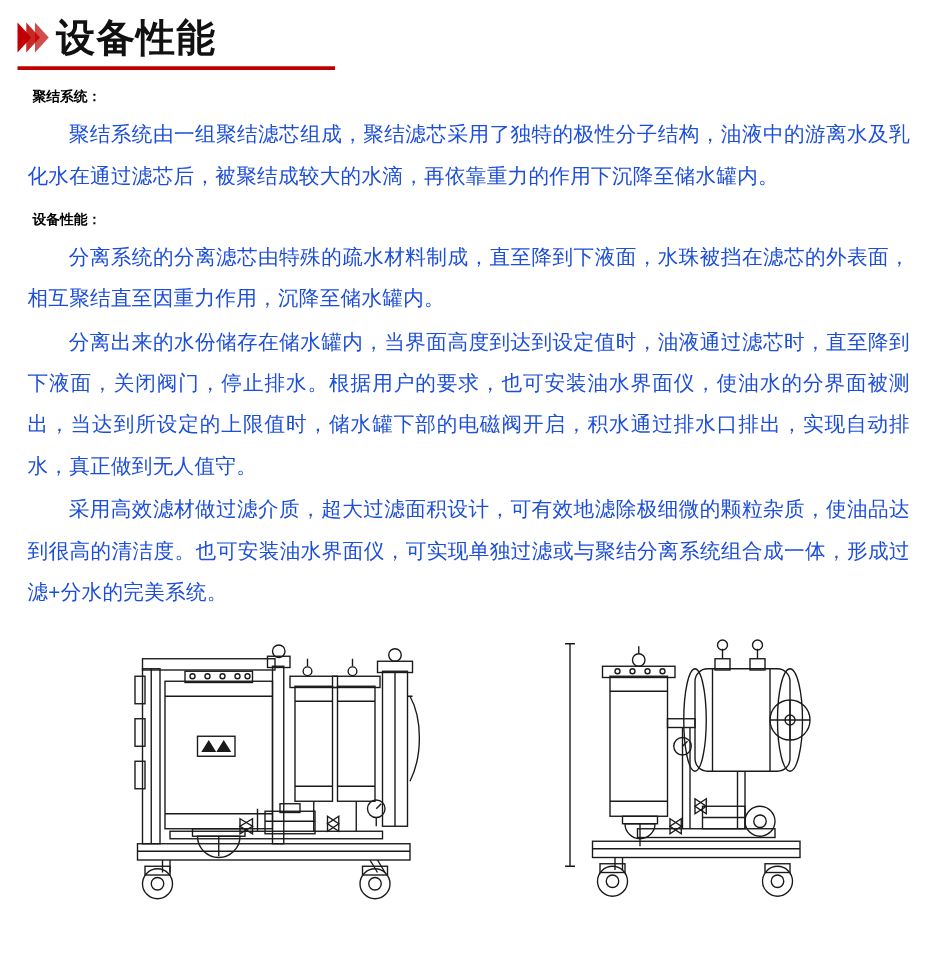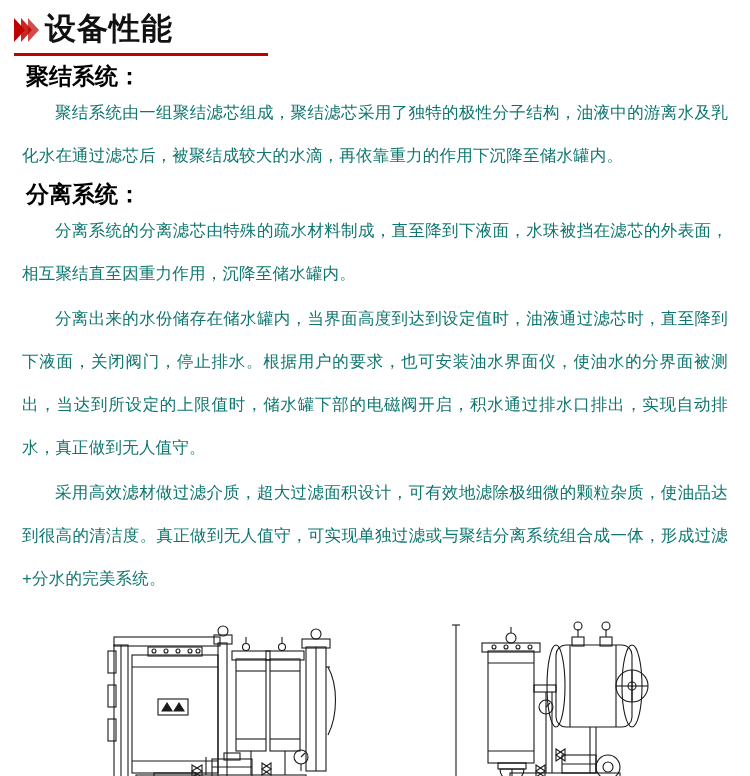--- a/index.html
+++ b/index.html
@@ -11,21 +11,20 @@
     height: 776px;
     background: #ffffff;
     font-family: "Liberation Sans", sans-serif;
     color: #000000;
     overflow: hidden;
   }
   .page {
     position: relative;
     width: 750px;
     height: 776px;
-    font-family: Liberation Mono, monospace;
   }
 
   
   .header {
     position: relative;
     margin: 0 0 0 0;
     padding: 14px 0 8px 14px;
     display: flex;
     align-items: flex-end;
   }
@@ -59,34 +58,34 @@
     bottom: 0;
     height: 3px;
     background: #c00000;
   }
 
   
   .content {
     padding: 10px 22px 0 22px;
   }
   .sec-title {
-    font-size: 23px;
+    font-size: 11px;
     line-height: 20px;
     font-weight: bold;
     margin: 8px 0 4px 4px;
     color: #000000;
   }
   .sec-title:first-child { margin-top: 2px; }
   .sec-body {
     font-size: 16.5px;
-    line-height: 43px;
+    line-height: 33px;
     text-indent: 2em;
     text-align: justify;
     margin: 0 0 2px 0;
-    color: #0f766e;
+    color: #1d4ed8;
     letter-spacing: 0.2px;
   }
 
   
   .figures {
     position: relative;
     width: 750px;
     height: 230px;
     margin-top: 6px;
   }
@@ -110,26 +109,26 @@
     </span>
     <span class="header-title">设备性能</span>
     <span class="header-rule"></span>
   </div>
 
   <div class="content">
 
     <div class="sec-title">聚结系统：</div>
     <p class="sec-body">聚结系统由一组聚结滤芯组成，聚结滤芯采用了独特的极性分子结构，油液中的游离水及乳化水在通过滤芯后，被聚结成较大的水滴，再依靠重力的作用下沉降至储水罐内。</p>
 
-    <div class="sec-title">分离系统：</div>
+    <div class="sec-title">设备性能：</div>
     <p class="sec-body">分离系统的分离滤芯由特殊的疏水材料制成，直至降到下液面，水珠被挡在滤芯的外表面，相互聚结直至因重力作用，沉降至储水罐内。</p>
 
     <p class="sec-body">分离出来的水份储存在储水罐内，当界面高度到达到设定值时，油液通过滤芯时，直至降到下液面，关闭阀门，停止排水。根据用户的要求，也可安装油水界面仪，使油水的分界面被测出，当达到所设定的上限值时，储水罐下部的电磁阀开启，积水通过排水口排出，实现自动排水，真正做到无人值守。</p>
 
-    <p class="sec-body">采用高效滤材做过滤介质，超大过滤面积设计，可有效地滤除极细微的颗粒杂质，使油品达到很高的清洁度。真正做到无人值守，可实现单独过滤或与聚结分离系统组合成一体，形成过滤+分水的完美系统。</p>
+    <p class="sec-body">采用高效滤材做过滤介质，超大过滤面积设计，可有效地滤除极细微的颗粒杂质，使油品达到很高的清洁度。也可安装油水界面仪，可实现单独过滤或与聚结分离系统组合成一体，形成过滤+分水的完美系统。</p>
 
   </div>
 
   <div class="figures">
 
     <div class="fig fig-left">
       <svg width="250" height="225" viewBox="0 0 250 225" fill="none" stroke="#1a1a1a" stroke-width="1.1">
 
         <rect x="14" y="178" width="218" height="13"></rect>
         <line x1="14" y1="184" x2="232" y2="184"></line>

